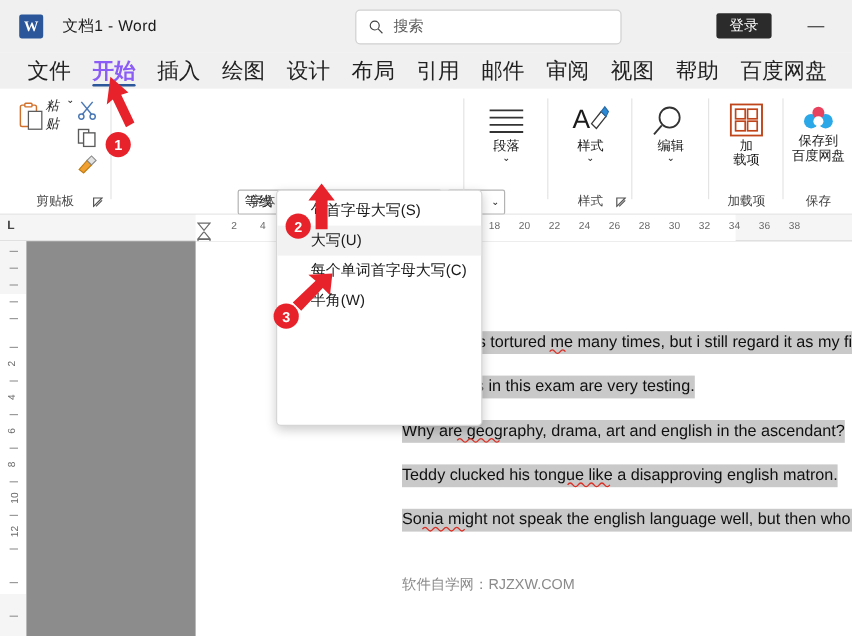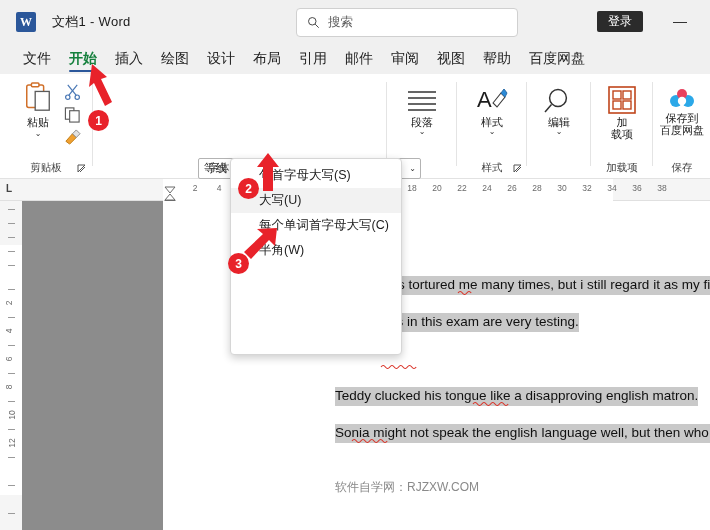--- a/index.html
+++ b/index.html
@@ -42,24 +42,24 @@
     display:flex; align-items:center; justify-content:center;
     color:#333; font-size:14px; cursor:pointer;
   }
 
   
   .tabstrip{
     position:absolute; left:0; top:44px; width:710px; height:30px;
     background:#f0f0f0; display:flex; align-items:center; padding-left:14px;
   }
   .tab{
-    font-size:14px; color:#222; padding:0 9px; height:30px;
+    font-size:18px; color:#222; padding:0 9px; height:30px;
     display:flex; align-items:center; cursor:pointer; position:relative;
   }
-  .tab.active{ font-weight:bold; color:#15803d; }
+  .tab.active{ font-weight:bold; color:#8b5cf6; }
   .tab.active:after{
     content:""; position:absolute; left:9px; right:9px; bottom:2px;
     height:2.5px; background:#2b579a; border-radius:2px;
   }
 
   
   .ribbon{
     position:absolute; left:0; top:74px; width:710px; height:105px;
     background:#ffffff; border-bottom:1px solid #e2e2e2;
   }
@@ -69,21 +69,21 @@
     font-size:10.5px; color:#444;
   }
   .gdiv{
     position:absolute; top:8px; width:1px; height:84px; background:#e4e4e4;
   }
   .dlg-launch{ position:absolute; bottom:4px; font-size:9px; color:#666; }
 
   
   .paste-btn{
     position:absolute; left:14px; top:6px; width:48px; height:64px;
-    display:flex; flex-direction:column; align-items:center; cursor:pointer;
+    display:flex; flex-direction:row; align-items:flex-start; cursor:pointer;font-style:italic;
   }
   .clip-ico{ width:30px; height:32px; margin-top:2px; }
   .paste-lbl{ font-size:11px; color:#1b1b1b; margin-top:1px; }
   .paste-car{ font-size:8px; color:#333; line-height:7px; }
   .mini-ico{ position:absolute; cursor:pointer; }
 
   
   .fontname{
     position:absolute; left:104px; top:84px; width:170px; height:21px;
     border:1px solid #b3b3b3; background:#fff; border-radius:2px;
@@ -467,20 +467,23 @@
   <div class="page">
     <div class="caret"></div>
     <div class="mark-L"></div>
 
     <div class="line" style="top:74px;">
       <span class="hl">English has tortured me many times, but i still regard it as my first love.</span>
     </div>
     <div class="line" style="top:111px;">
       <span class="hl">The papers in this exam are very testing.</span>
     </div>
+    <div class="line" style="top:148px;">
+      <span class="hl">Why are geography, drama, art and english in the ascendant?</span>
+    </div>
     <div class="line" style="top:185px;">
       <span class="hl">Teddy clucked his tongue like a disapproving english matron.</span>
     </div>
     <div class="line" style="top:222px;">
       <span class="hl">Sonia might not speak the english language well, but then who did?</span>
     </div>
 
     <svg style="position:absolute;left:0;top:0;width:547px;height:329px;pointer-events:none;">
       <path d="M295 92 q2.2 -3 4.4 0 q2.2 3 4.4 0 q2.2 -3 4.4 0" stroke="#d93025" stroke-width="1.1" fill="none"></path>
       <path d="M218 166 q2.2 -3 4.4 0 q2.2 3 4.4 0 q2.2 -3 4.4 0 q2.2 3 4.4 0 q2.2 -3 4.4 0 q2.2 3 4.4 0 q2.2 -3 4.4 0 q2.2 3 4.4 0" stroke="#d93025" stroke-width="1.1" fill="none"></path>

